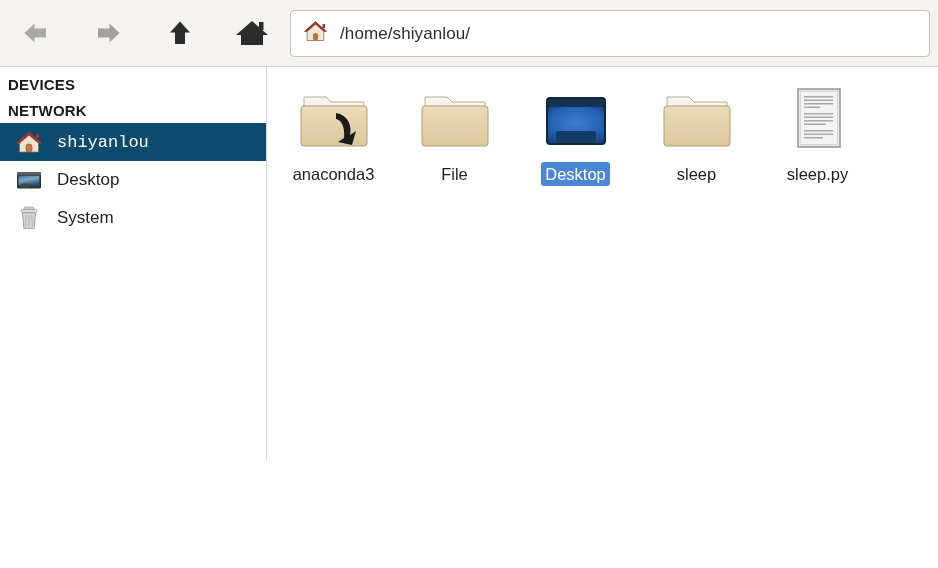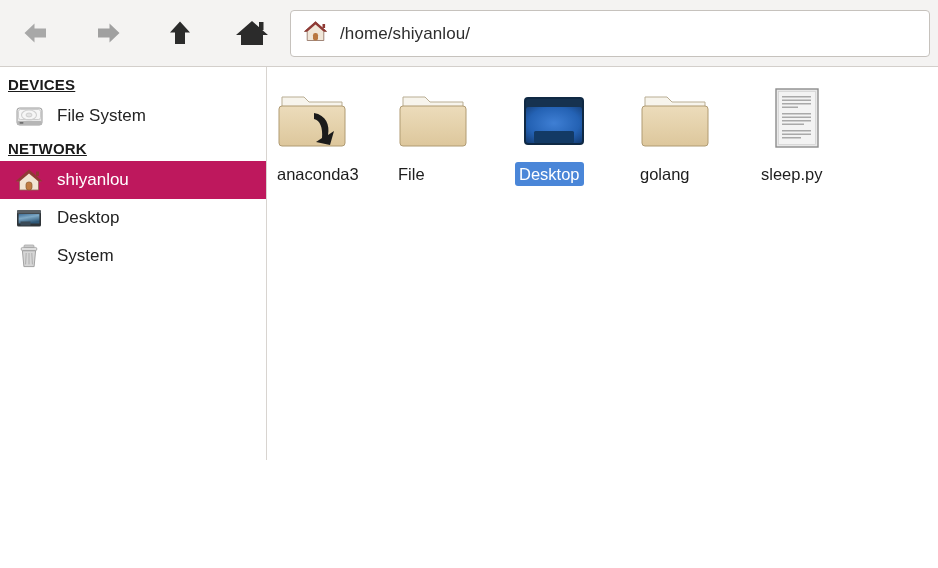--- a/index.html
+++ b/index.html
@@ -90,32 +90,32 @@
   }
   .section-header {
     font-size: 15px;
     font-weight: bold;
     color: #1a1a1a;
     padding: 6px 0 6px 8px;
     letter-spacing: 0.2px;
     height: 26px;
     box-sizing: border-box;
     line-height: 16px;
-    text-decoration: underline;
   }
   .place-row {
     display: flex;
     align-items: center;
     height: 38px;
     padding-left: 14px;
     box-sizing: border-box;
     cursor: default;
   }
   .place-row.selected {
-    background: #be185d;
+    background: #0c4a6e;
+    font-family: Liberation Mono, monospace;
   }
   .place-row.selected .place-label {
     color: #ffffff;
   }
   .place-icon {
     width: 30px;
     height: 30px;
     flex: 0 0 30px;
     display: flex;
     align-items: center;
@@ -139,21 +139,21 @@
   #icon-grid {
     display: flex;
     flex-wrap: wrap;
     align-content: flex-start;
     padding: 12px 0 0 6px;
   }
   .file-item {
     width: 121px;
     display: flex;
     flex-direction: column;
-    align-items: flex-start;
+    align-items: center;
     padding-top: 4px;
     cursor: default;
   }
   .file-icon {
     width: 78px;
     height: 74px;
     position: relative;
     display: flex;
     align-items: center;
     justify-content: center;
@@ -228,33 +228,20 @@
       <span id="path-text">/home/shiyanlou/</span>
     </div>
   </div>
 
   <div id="body-row">
 
     <div id="sidebar">
 
       <div class="section-header">DEVICES</div>
 
-      <div class="place-row">
-        <span class="place-icon">
-          <svg width="29" height="29" viewBox="0 0 29 29">
-            <rect x="2" y="6" width="25" height="17" rx="2.5" fill="#e9e9e9" stroke="#9b9b9b" stroke-width="1"></rect>
-            <rect x="3.5" y="7.5" width="22" height="10" rx="2" fill="#f6f6f6" stroke="#c4c4c4" stroke-width="0.8"></rect>
-            <ellipse cx="14" cy="13" rx="7.5" ry="5" fill="none" stroke="#cfcfcf" stroke-width="1.1"></ellipse>
-            <ellipse cx="14" cy="13" rx="3" ry="2" fill="#e3e3e3" stroke="#c8c8c8" stroke-width="0.8"></ellipse>
-            <rect x="2" y="19" width="25" height="4" rx="1.5" fill="#b6b6b6"></rect>
-            <rect x="4.5" y="20" width="4" height="1.8" rx="0.7" fill="#6f6f6f"></rect>
-          </svg>
-        </span>
-        <span class="place-label">File System</span>
-      </div>
 
       <div class="section-header">NETWORK</div>
 
       <div class="place-row selected">
         <span class="place-icon">
           <svg width="30" height="30" viewBox="0 0 30 30">
             <path d="M15 6 L27 16 L24.5 16 L24.5 25 L5.5 25 L5.5 16 L3 16 Z" fill="#f2e4d2" stroke="#8f6b57" stroke-width="0.8"></path>
             <path d="M15 4.5 L28.5 16.2 L24.2 16.2 L15 8.4 L5.8 16.2 L1.5 16.2 Z" fill="#8f3a35"></path>
             <rect x="12" y="17" width="6" height="8" rx="2.6" fill="#c07c42" stroke="#8a5a30" stroke-width="0.7"></rect>
             <rect x="22" y="6.5" width="3" height="4.5" fill="#8f3a35"></rect>
@@ -363,21 +350,21 @@
               <defs>
                 <linearGradient id="fldC" x1="0" y1="0" x2="0" y2="1">
                   <stop offset="0%" stop-color="#ecdcbb"></stop>
                   <stop offset="100%" stop-color="#ddc79c"></stop>
                 </linearGradient>
               </defs>
               <path d="M8 10 h22 l5 5 h33 v8 H8 Z" fill="#f7f4ec" stroke="#b9ad93" stroke-width="1"></path>
               <rect x="5" y="19" width="66" height="40" rx="3" fill="url(#fldC)" stroke="#b09b73" stroke-width="1"></rect>
             </svg>
           </div>
-          <div class="file-label">golang</div>
+          <div class="file-label">sleep</div>
         </div>
 
         <div class="file-item">
           <div class="file-icon">
             <svg width="76" height="70" viewBox="0 0 76 70">
               <rect x="18" y="4" width="42" height="58" fill="#e9e9e9" stroke="#8d8d8d" stroke-width="1.4"></rect>
               <rect x="20.5" y="6.5" width="37" height="53" fill="#f3f3f3" stroke="#d0d0d0" stroke-width="0.7"></rect>
               <g fill="#a9a9a9">
                 <rect x="24" y="11" width="29" height="1.5"></rect>
                 <rect x="24" y="14.5" width="29" height="1.5"></rect>

